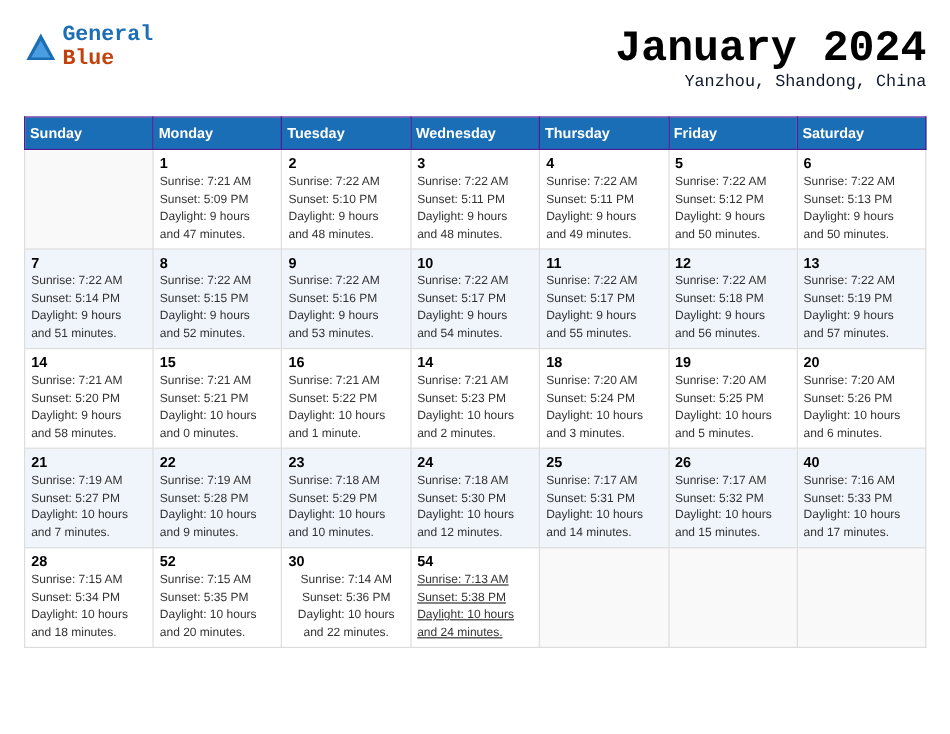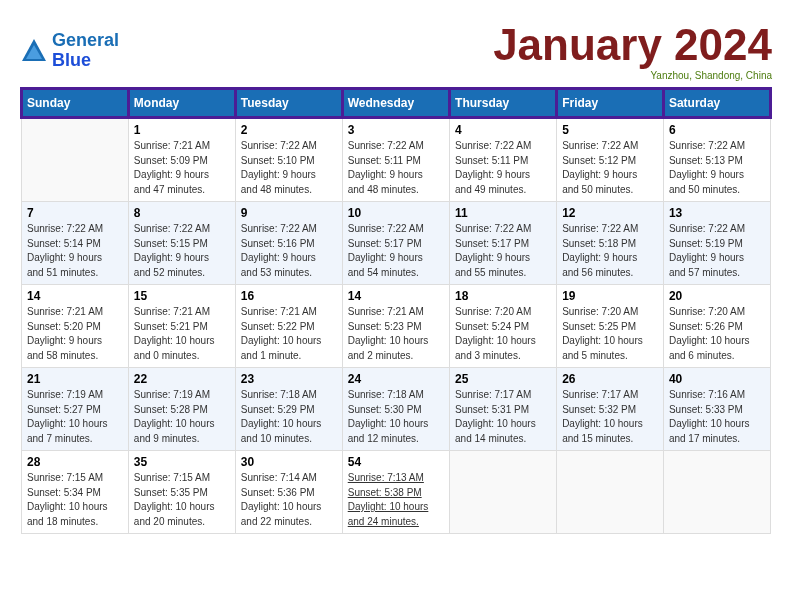--- a/index.html
+++ b/index.html
@@ -6,22 +6,23 @@
     body {
       font-family: Arial, sans-serif;
       background: #fff;
       width: 792px;
       min-height: 612px;
       padding: 20px;
     }
     .header-area {
       display: flex;
       justify-content: space-between;
-      align-items: center;
-      margin-bottom: 6px;
+      align-items: flex-start;
+      margin-bottom: 20px;
+      font-family: Liberation Mono, monospace;
     }
     .logo {
       display: flex;
       align-items: center;
       gap: 4px;
     }
     .logo-text {
       font-size: 18px;
       font-weight: bold;
       color: #333;
@@ -31,41 +32,41 @@
       color: #1a6eb5;
     }
     .logo-icon {
       width: 28px;
       height: 28px;
     }
     .title-area {
       text-align: right;
     }
     .month-title {
-      font-size: 44px;
+      font-size: 36px;
       font-weight: bold;
-      color: #7f1d1d;
+      color: #000000;
     }
     .location {
-      font-size: 10px;
-      color: #4d7c0f;
+      font-size: 14px;
+      color: #0f172a;
     }
     table {
       width: 100%;
       border-collapse: collapse;
       font-size: 11px;
     }
     thead tr th {
       background-color: #1a6eb5;
       color: #fff;
       padding: 6px 4px;
       text-align: left;
       font-size: 12px;
       font-weight: bold;
-      border: 3px solid #4c1d95;
+      border: 1px solid #4c1d95;
     }
     tbody tr td {
       border: 1px solid #ddd;
       padding: 4px 5px;
       vertical-align: top;
       width: 108px;
       min-height: 80px;
     }
     tbody tr:nth-child(even) td {
       background-color: #f0f5fc;
@@ -92,21 +93,21 @@
 <body>
 
 <div class="header-area">
   <div class="logo">
     <svg class="logo-icon" viewBox="0 0 28 28">
       <polygon points="14,2 26,24 2,24" fill="#1a6eb5"></polygon>
       <polygon points="14,8 22,22 6,22" fill="#4a9de0"></polygon>
     </svg>
     <div class="logo-text">
       <div><span>General</span></div>
-      <div><span style="color:#1d4ed8;">Blue</span></div>
+      <div><span style="color:#c2410c;">Blue</span></div>
     </div>
   </div>
   <div class="title-area">
     <div class="month-title">January 2024</div>
     <div class="location">Yanzhou, Shandong, China</div>
   </div>
 </div>
 
 <table>
   <thead>
@@ -321,29 +322,29 @@
       </tr>
       <tr>
         <td>
           <span class="day-num">28</span>
           <div class="day-info" style="white-space: pre-line;">Sunrise: 7:15 AM
 Sunset: 5:34 PM
 Daylight: 10 hours
 and 18 minutes.</div>
         </td>
         <td>
-          <span class="day-num">35</span>
+          <span class="day-num">52</span>
           <div class="day-info" style="white-space: pre-line;">Sunrise: 7:15 AM
 Sunset: 5:35 PM
 Daylight: 10 hours
 and 20 minutes.</div>
         </td>
         <td>
           <span class="day-num">30</span>
-          <div class="day-info" style="white-space: pre-line;">Sunrise: 7:14 AM
+          <div class="day-info" style="white-space: pre-line; text-align: center;">Sunrise: 7:14 AM
 Sunset: 5:36 PM
 Daylight: 10 hours
 and 22 minutes.</div>
         </td>
         <td>
           <span class="day-num">54</span>
           <div class="day-info" style="white-space: pre-line; text-decoration: underline;">Sunrise: 7:13 AM
 Sunset: 5:38 PM
 Daylight: 10 hours
 and 24 minutes.</div>

